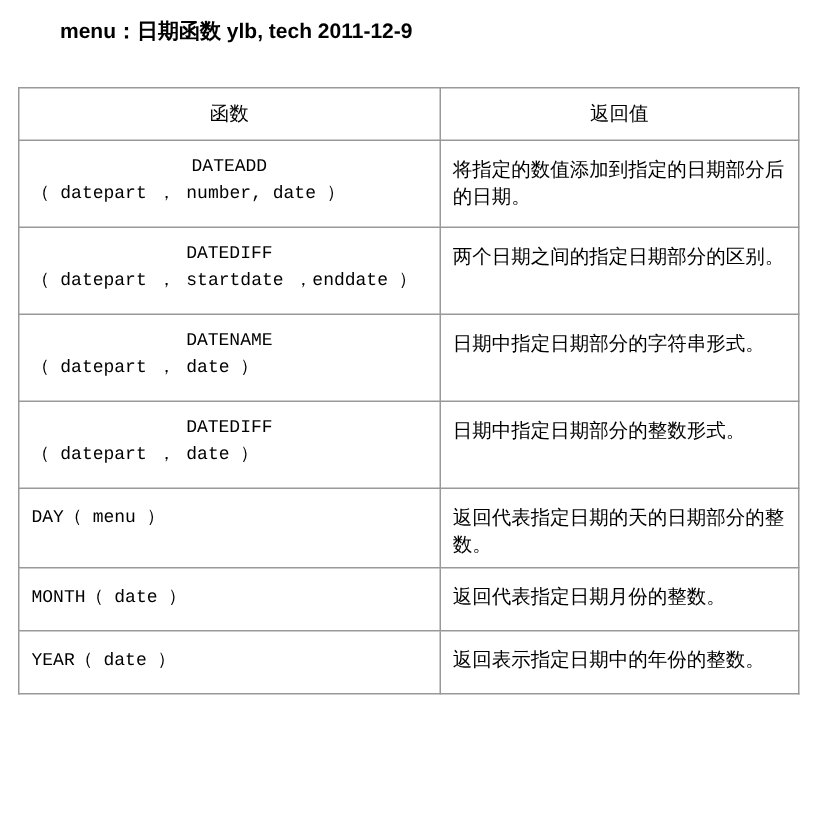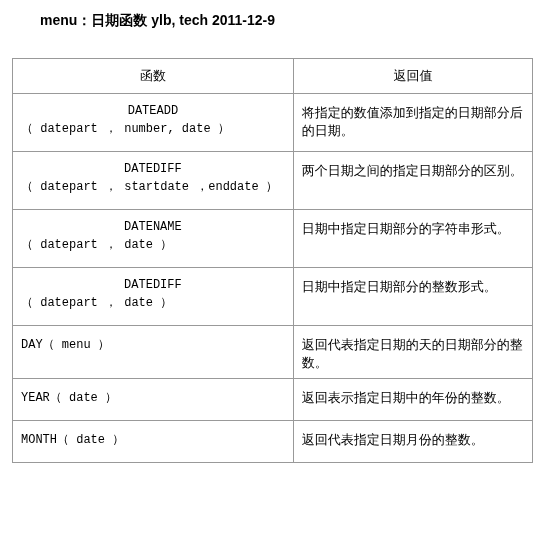--- a/index.html
+++ b/index.html
@@ -96,21 +96,21 @@
         <span class="fname">DATEDIFF</span>
         <span>（ datepart ， date ）</span>
       </td>
       <td class="desc">日期中指定日期部分的整数形式。</td>
     </tr>
     <tr>
       <td class="func">DAY（ menu ）</td>
       <td class="desc">返回代表指定日期的天的日期部分的整数。</td>
     </tr>
     <tr>
+      <td class="func">MONTH（ date ）</td>
+      <td class="desc">返回代表指定日期月份的整数。</td>
+    </tr>
+    <tr>
       <td class="func">YEAR（ date ）</td>
       <td class="desc">返回表示指定日期中的年份的整数。</td>
-    </tr>
-    <tr>
-      <td class="func">MONTH（ date ）</td>
-      <td class="desc">返回代表指定日期月份的整数。</td>
     </tr>
   </tbody>
 </table>
 
 </body></html>

